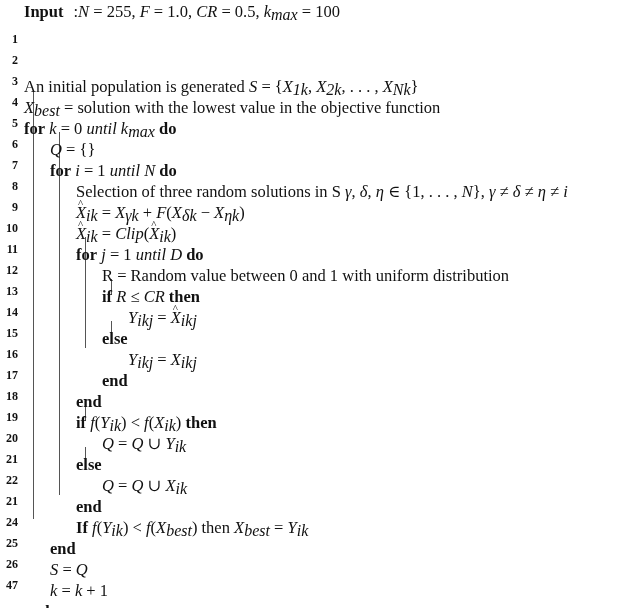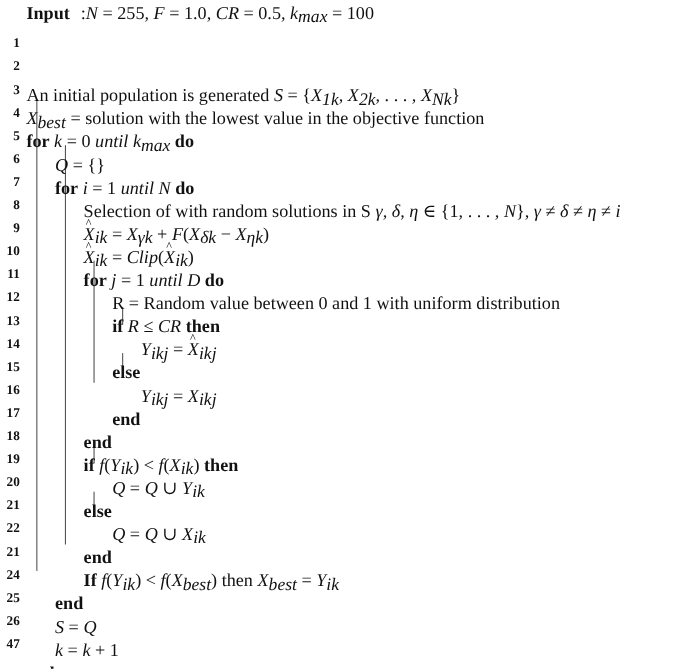--- a/index.html
+++ b/index.html
@@ -70,21 +70,21 @@
     <span class="code" style="left:50px;"><span class="m">Q</span> = {}</span>
   </div>
 
   <div class="line" style="top:112px;">
     <span class="lineno">5</span>
     <span class="code" style="left:50px;"><span class="kw">for</span> <span class="m">i</span> = 1 <span class="m">until</span> <span class="m">N</span> <span class="kw">do</span></span>
   </div>
 
   <div class="line" style="top:133px;">
     <span class="lineno">6</span>
-    <span class="code" style="left:76px;"><span>Selection of with random solutions in S </span><span class="m">γ</span>, <span class="m">δ</span>, <span class="m">η</span> ∈ {1, . . . , <span class="m">N</span>}, <span class="m">γ</span> ≠ <span class="m">δ</span> ≠ <span class="m">η</span> ≠ <span class="m">i</span></span>
+    <span class="code" style="left:76px;"><span>Selection of three random solutions in S </span><span class="m">γ</span>, <span class="m">δ</span>, <span class="m">η</span> ∈ {1, . . . , <span class="m">N</span>}, <span class="m">γ</span> ≠ <span class="m">δ</span> ≠ <span class="m">η</span> ≠ <span class="m">i</span></span>
   </div>
 
   <div class="line" style="top:154px;">
     <span class="lineno">7</span>
     <span class="code" style="left:76px;"><span class="m hat">X</span><sub>ik</sub> = <span class="m">X</span><sub>γk</sub> + <span class="m">F</span>(<span class="m">X</span><sub>δk</sub> − <span class="m">X</span><sub>ηk</sub>)</span>
   </div>
 
   <div class="line" style="top:175px;">
     <span class="lineno">8</span>
     <span class="code" style="left:76px;"><span class="m hat">X</span><sub>ik</sub> = <span class="m">Clip</span>(<span class="m hat">X</span><sub>ik</sub>)</span>

